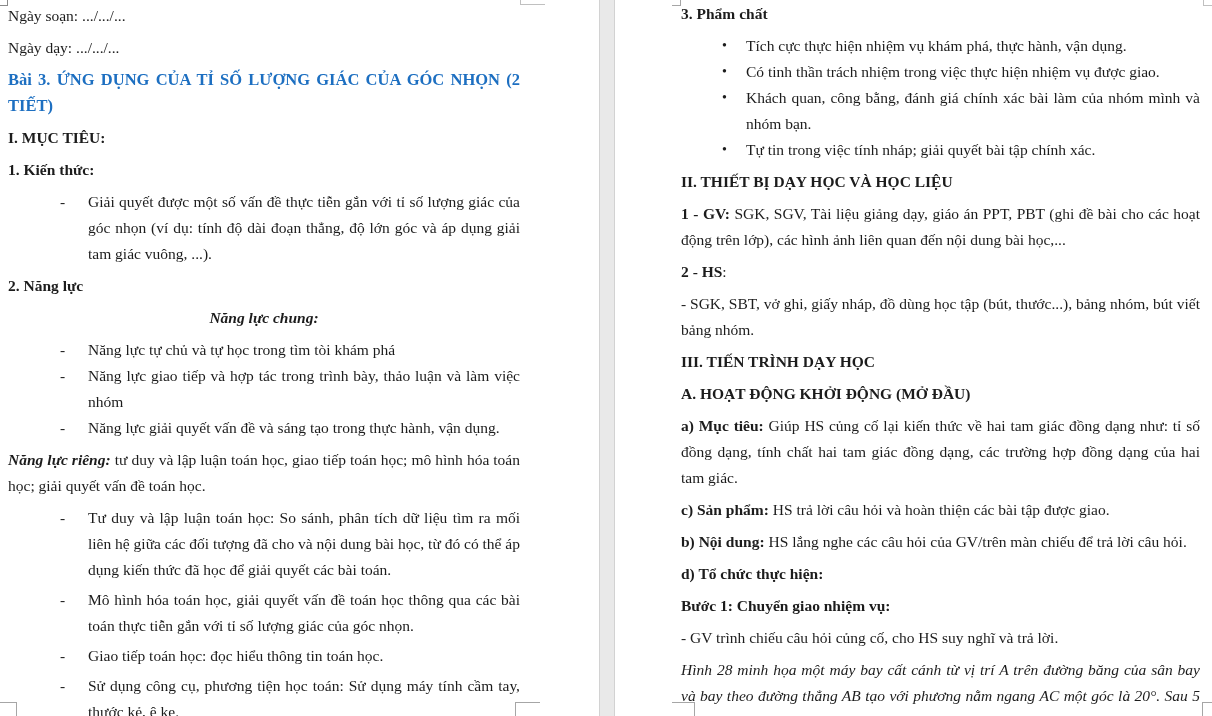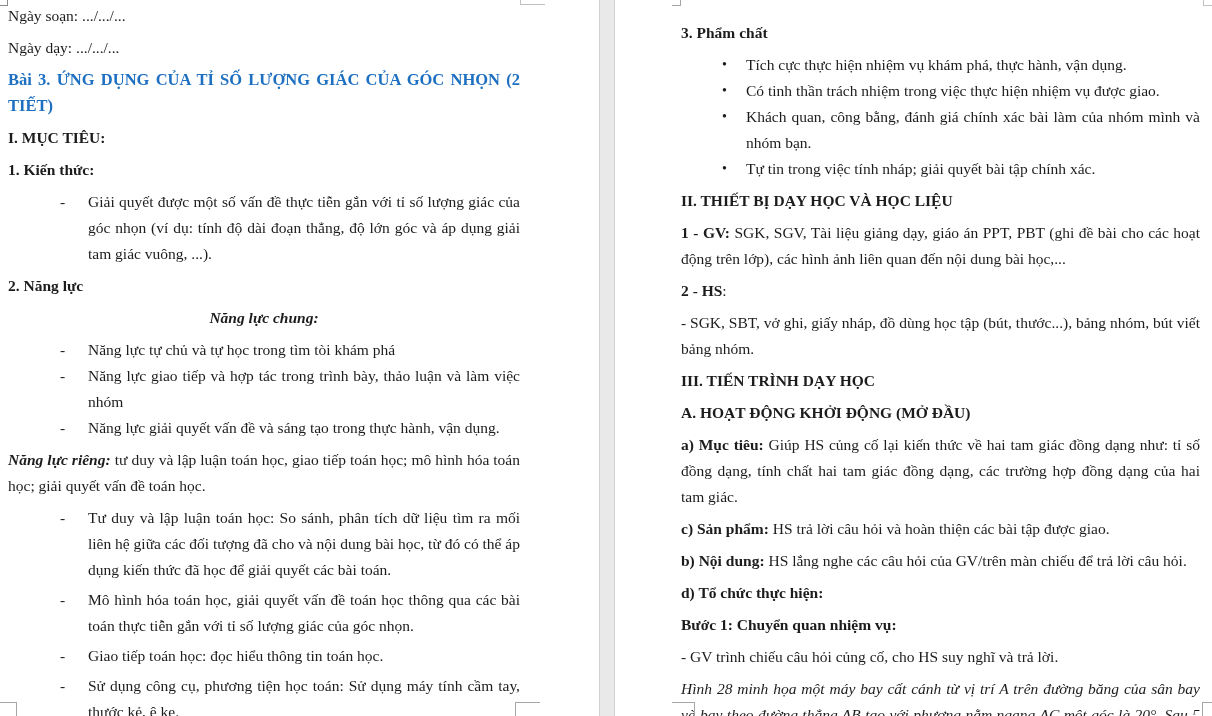--- a/index.html
+++ b/index.html
@@ -7,21 +7,21 @@
     width:1212px;height:716px;overflow:hidden;background:#ffffff;
     font-family:"Liberation Serif","DejaVu Serif",serif;
     color:#1c1c1c;position:relative;
   }
   .page{
     position:absolute;top:0;height:716px;background:#ffffff;overflow:hidden;
     box-sizing:border-box;
     border-radius:25px;
   }
   .page-left{left:0;width:599px;padding:3px 79px 0 8px;}
-  .page-right{left:615px;width:597px;padding:20px 12px 0 66px;}
+  .page-right{left:615px;width:597px;padding:1px 12px 0 66px;}
   .gutter{
     position:absolute;top:0;left:599px;width:16px;height:716px;
     background:#e9e9e9;border-left:1px solid #d2d2d2;border-right:1px solid #d2d2d2;
     box-sizing:border-box;
   }
   p{margin:0 0 6px 0;font-size:15.5px;line-height:26px;text-align:justify;}
   p.plain{}
   p.title{
     color:#1d6fc1;font-weight:bold;font-size:16.5px;
   }
@@ -139,21 +139,21 @@
   <p class="plain">
     <span class="lead">a) Mục tiêu:</span><span> Giúp HS củng cố lại kiến thức về hai tam giác đồng dạng như: tỉ số đồng dạng, tính chất hai tam giác đồng dạng, các trường hợp đồng dạng của hai tam giác.</span>
   </p>
   <p class="plain">
     <span class="lead">c) Sản phẩm:</span><span> HS trả lời câu hỏi và hoàn thiện các bài tập được giao.</span>
   </p>
   <p class="plain">
     <span class="lead">b) Nội dung:</span><span> HS lắng nghe các câu hỏi của GV/trên màn chiếu để trả lời câu hỏi.</span>
   </p>
   <p class="heading">d) Tổ chức thực hiện:</p>
-  <p class="heading">Bước 1: Chuyển quan nhiệm vụ:</p>
+  <p class="heading">Bước 1: Chuyển giao nhiệm vụ:</p>
   <p class="plain">- GV trình chiếu câu hỏi củng cố, cho HS suy nghĩ và trả lời.</p>
   <p class="italic">Hình 28 minh họa một máy bay cất cánh từ vị trí A trên đường băng của sân bay và bay theo đường thẳng AB tạo với phương nằm ngang AC một góc là 20°. Sau 5 giây, máy bay ở độ cao BC = 110m.</p>
 </div>
 
 <div class="cmark cm-p1-tl"></div>
 <div class="cmark cm-p1-tr"></div>
 <div class="cmark cm-p1-bl"></div>
 <div class="cmark cm-p1-br"></div>
 <div class="cmark cm-p2-tl"></div>
 <div class="cmark cm-p2-tr"></div>

